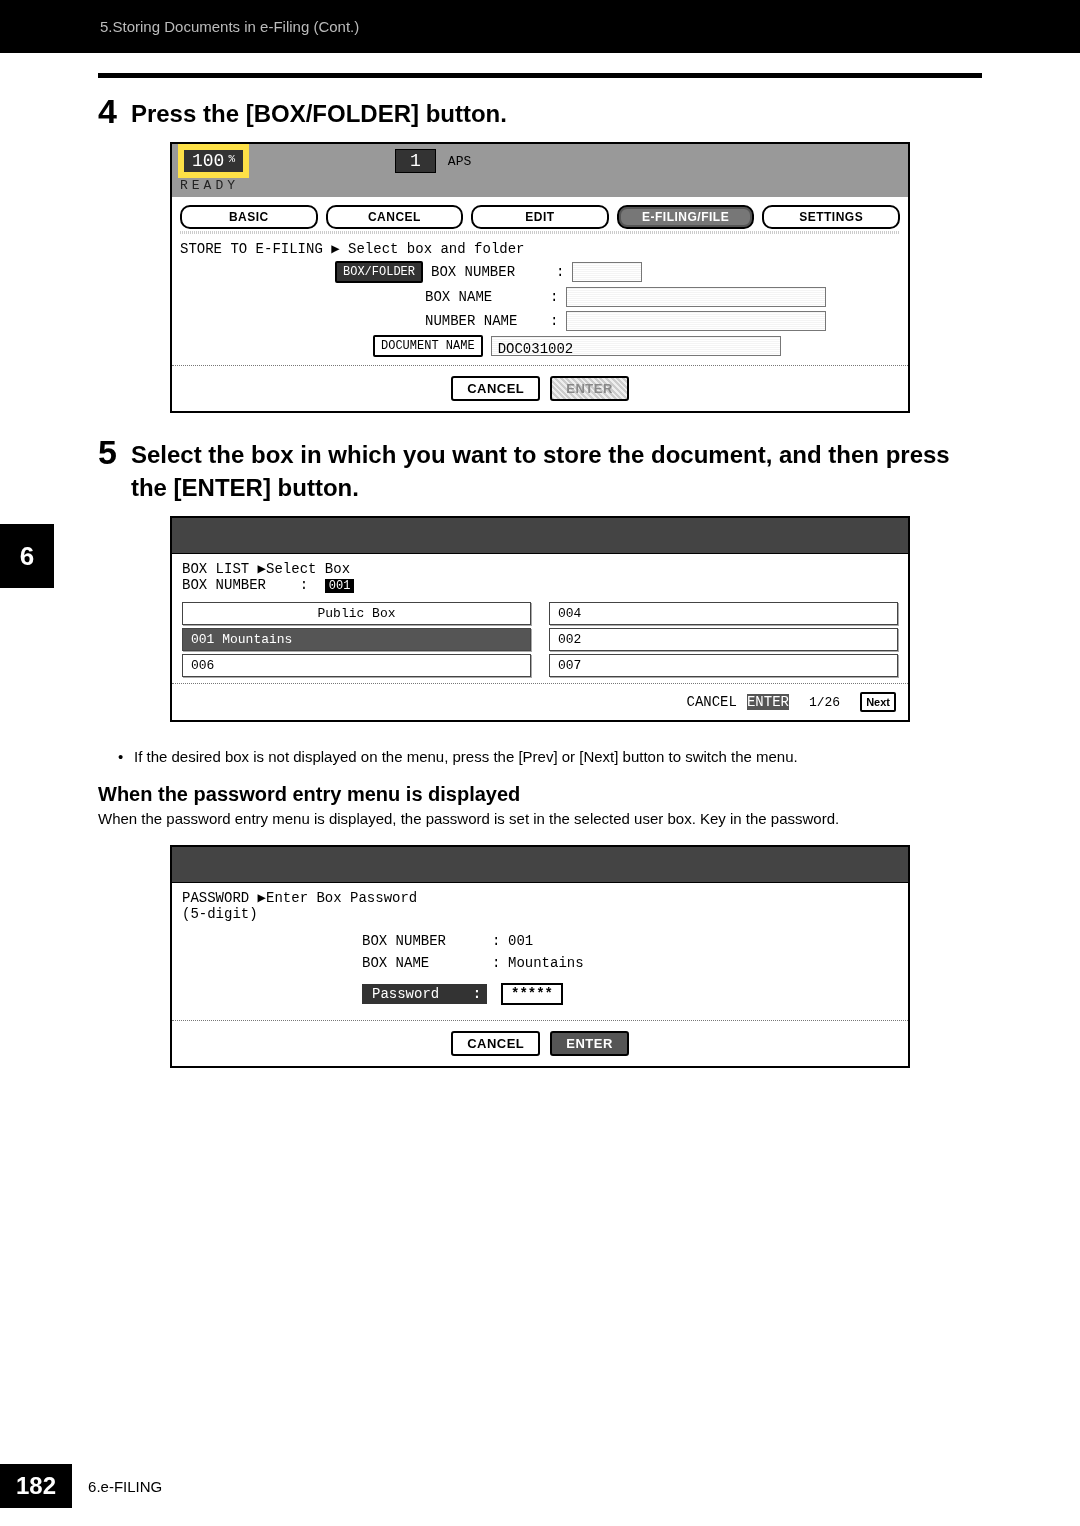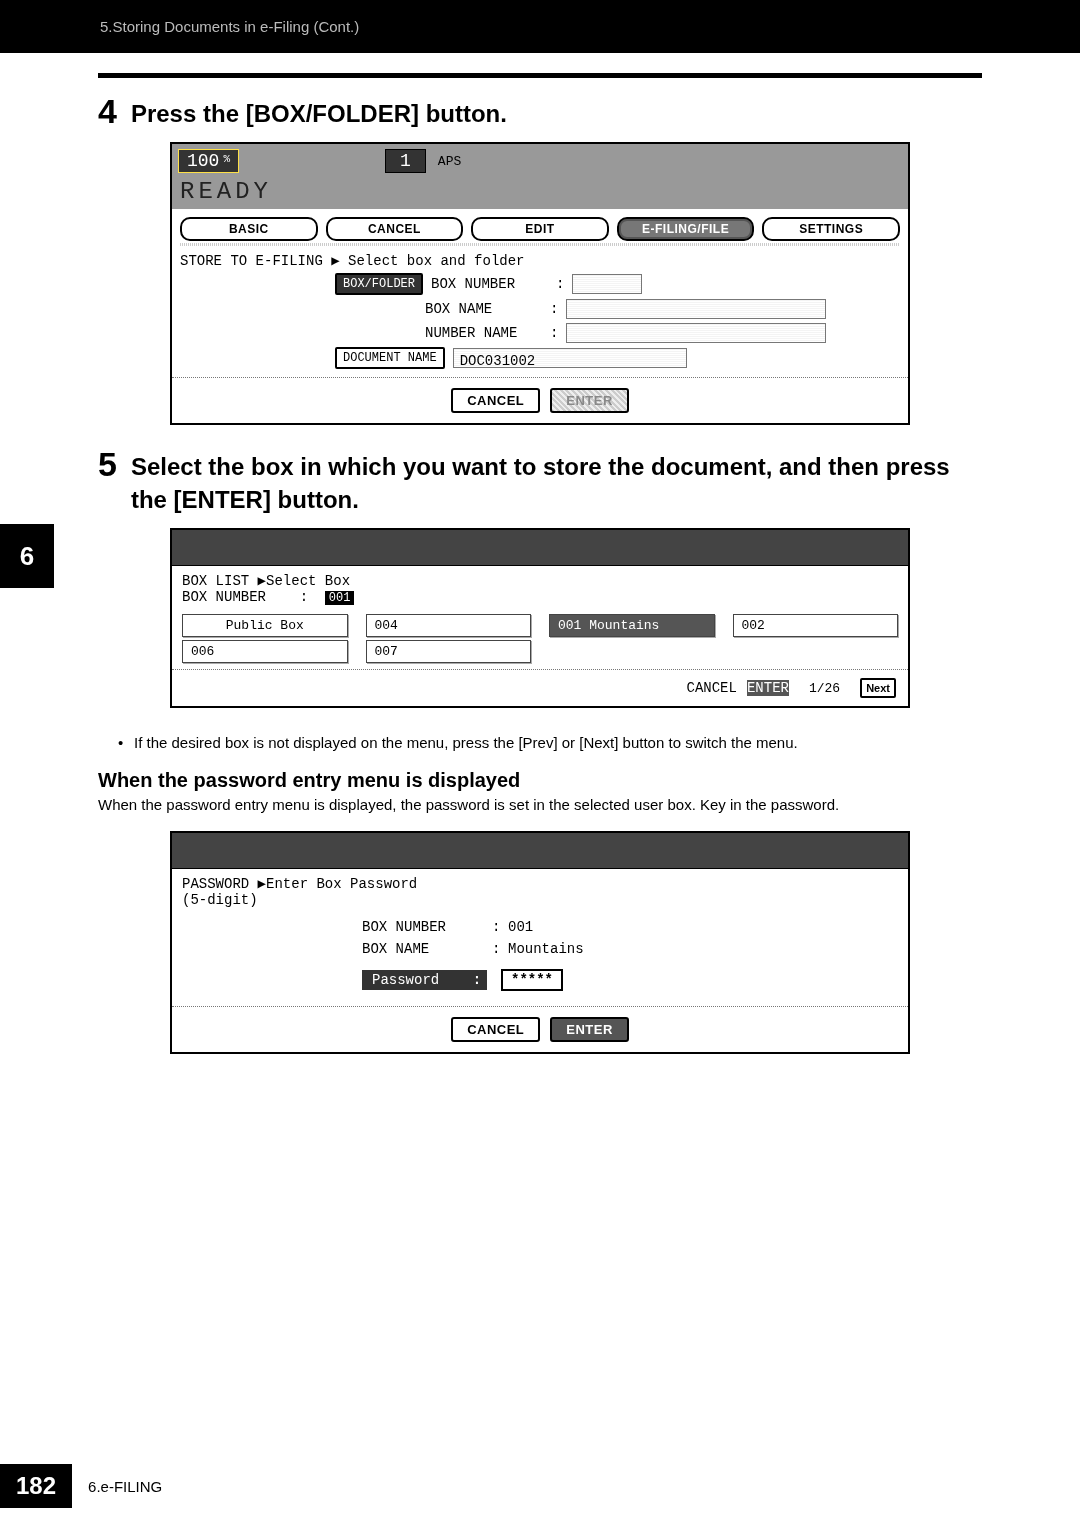--- a/index.html
+++ b/index.html
@@ -72,21 +72,21 @@
       background: #999;
       height: 34px;
       display: flex;
       align-items: center;
       padding: 0 6px;
       gap: 6px;
     }
     .ratio-box {
       background: #333;
       color: #fff;
-      border: 1px solid #fde047;
+      border: 6px solid #fde047;
       padding: 1px 8px;
       font-size: 18px;
       display: flex;
       align-items: flex-start;
       gap: 4px;
     }
     .ratio-small {
       font-size: 11px;
       margin-top: 2px;
     }
@@ -100,21 +100,21 @@
     }
     .aps-label {
       background: #999;
       color: #000;
       padding: 2px 6px;
       font-size: 13px;
     }
     .ready-text {
       background: #999;
       color: #222;
-      font-size: 24px;
+      font-size: 13px;
       padding: 0 8px 4px 8px;
       letter-spacing: 4px;
     }
     .tabrow {
       display: flex;
       padding: 8px 8px 2px 8px;
       gap: 8px;
     }
     .tab-btn {
       border: 2px solid #000;
@@ -174,20 +174,21 @@
       border-radius: 2px;
     }
     .light-btn {
       background: #fff;
       color: #000;
       border: 2px solid #000;
       padding: 2px 6px;
       font-family: "Courier New", monospace;
       font-size: 12px;
       border-radius: 2px;
+      margin-left: 38px;
     }
     .btnrow {
       display: flex;
       justify-content: center;
       gap: 10px;
       padding: 10px 8px 10px 8px;
       border-top: 1px dotted #777;
       margin-top: 6px;
     }
     .btnrow .btn {
@@ -209,21 +210,21 @@
       padding: 6px 10px;
     }
     .box-inv {
       background: #000;
       color: #fff;
       padding: 0 4px;
       font-size: 12px;
     }
     .listgrid {
       display: grid;
-      grid-template-columns: 1fr 1fr 1fr 1fr;
+      grid-template-columns: 1fr 1fr;
       gap: 3px 18px;
       padding: 3px 10px 6px 10px;
     }
     .list-item {
       border: 1px solid #444;
       padding: 3px 8px;
       background: #fff;
       font-family: "Courier New", monospace;
       font-size: 13px;
       box-shadow: 1px 1px 0 #aaa;
@@ -377,21 +378,21 @@
       <div class="spacer"></div>
       <div style="width:90px"></div>
       <div class="lbl">NUMBER NAME</div>
       <div class="colon">:</div>
       <div class="input-box"></div>
     </div>
     <div class="formrow">
       <div class="spacer"></div>
       <div class="light-btn">DOCUMENT NAME</div>
       <div style="width:8px"></div>
-      <div class="input-box" style="width:234px;padding:4px 6px">DOC031002</div>
+      <div class="input-box" style="width:290px;padding:4px 6px">DOC031002</div>
     </div>
     <div class="btnrow">
       <div class="btn btn-cancel">CANCEL</div>
       <div class="btn btn-enter hatched-btn">ENTER</div>
     </div>
   </div>
 
   <div class="step">
     <div class="step-num">5</div>
     <div class="step-title">Select the box in which you want to store the document, and then press the [ENTER] button.</div>

